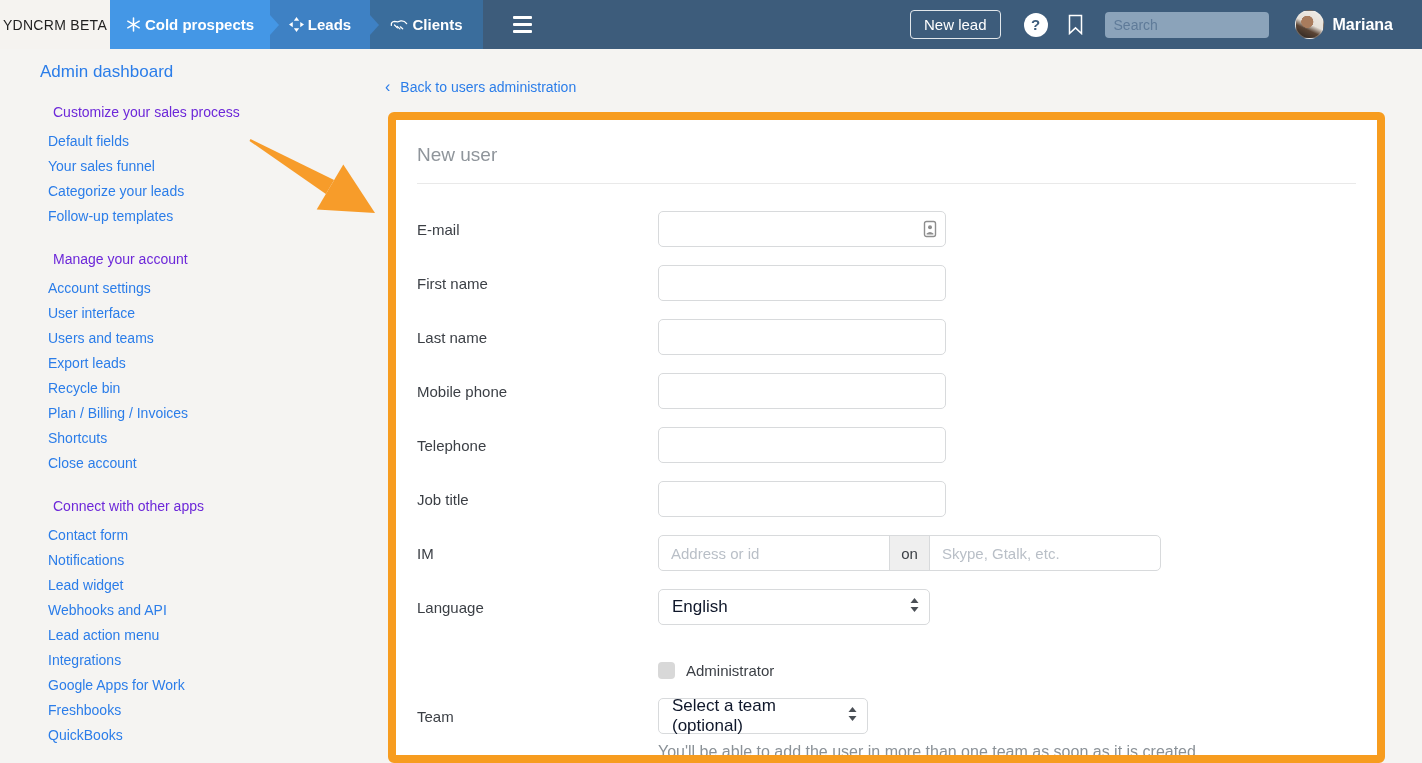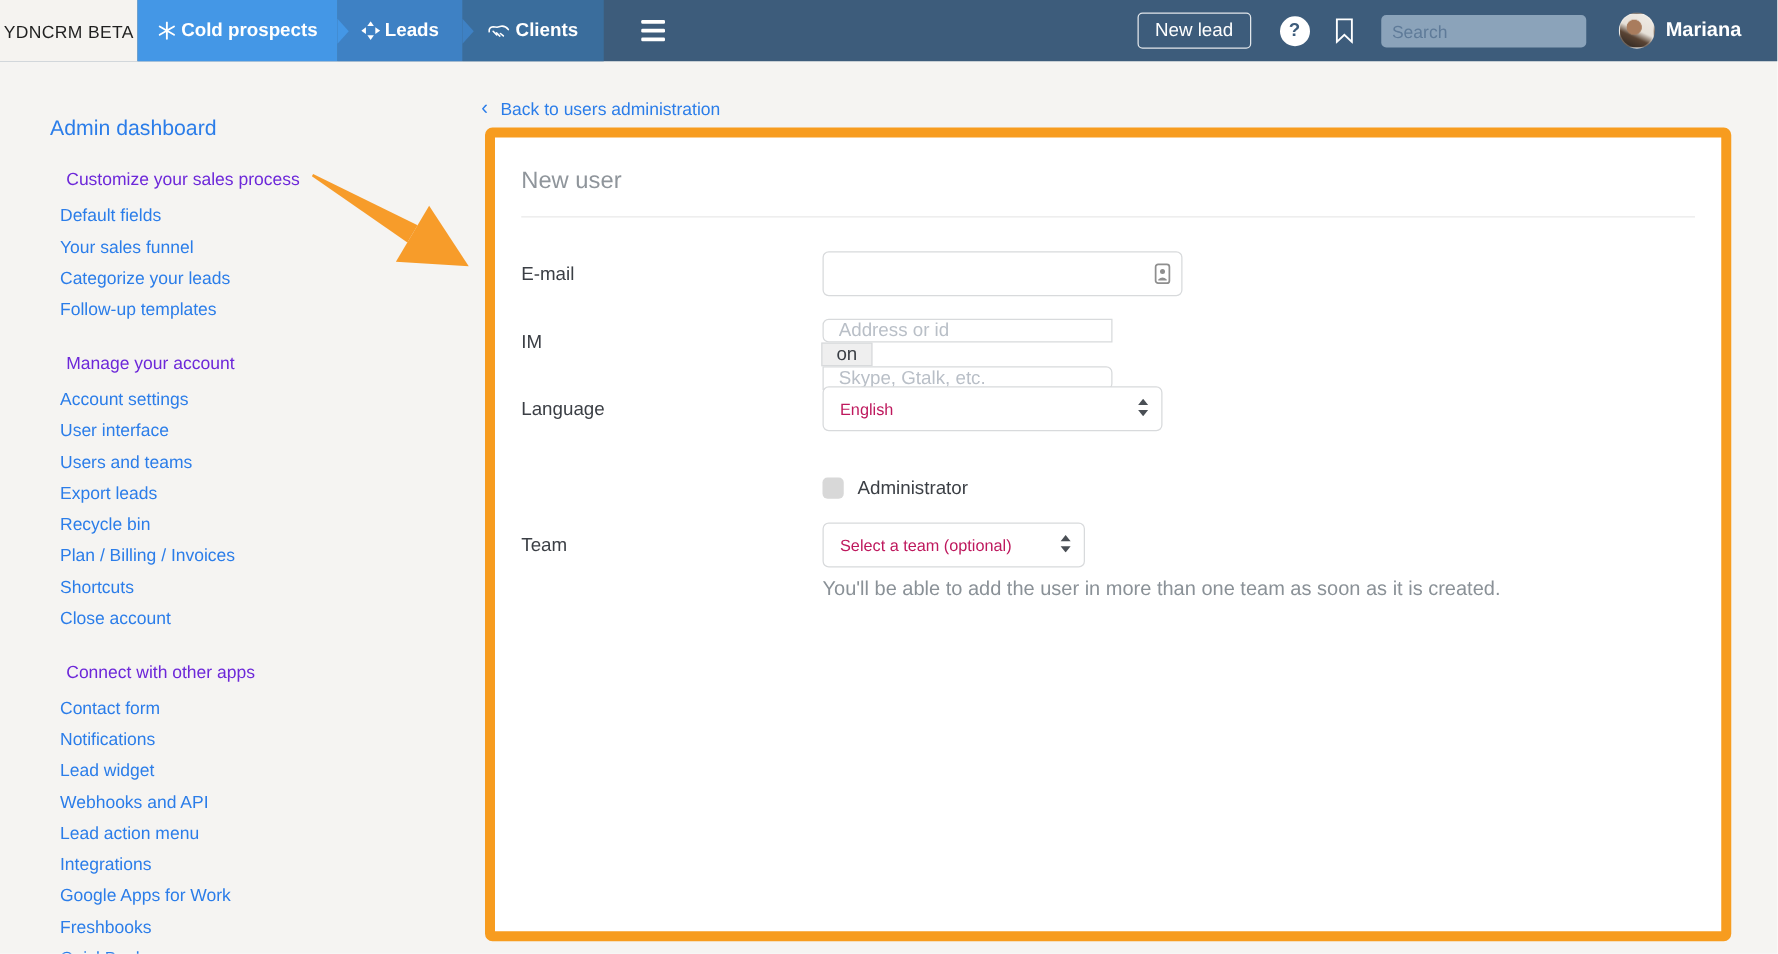--- a/index.html
+++ b/index.html
@@ -47,59 +47,59 @@
     font-family:"Liberation Sans", sans-serif; }
   .nav-search::placeholder { color:#5f7b99; opacity:1; }
   .avatar { margin-left:26px; width:29px; height:29px; border-radius:50%; cursor:pointer;
     background:
       radial-gradient(circle at 42% 40%, #a97c5d 0 26%, rgba(0,0,0,0) 28%),
       linear-gradient(205deg, #f0ece6 0%, #e6e0d8 48%, #5a4434 66%, #26211e 100%);
     border:1px solid rgba(255,255,255,.25); }
   .user-name { color:#fff; font-size:16px; font-weight:bold; margin-left:9px; cursor:pointer; }
 
   
-  .sidebar { position:absolute; left:0; top:64px; width:385px; bottom:0; }
+  .sidebar { position:absolute; left:0; top:33px; width:385px; bottom:0; }
   .dash-link { display:block; margin:29px 0 0 40px; font-size:17px; color:#2b7de9; }
   .sb-heading { margin:13px 0 0 53px; font-size:14px; color:#6d28d9; padding-top:9px; }
   .sb-links { margin:9px 0 5px 48px; }
   .sb-link { display:block; font-size:14px; color:#2b7de9; line-height:25px; }
 
   
   .main { position:absolute; left:370px; top:49px; right:0; bottom:0; }
   .back-link { position:absolute; left:15px; top:30px; display:flex; align-items:center;
     gap:10px; color:#2b7de9; font-size:14px; }
   .back-chevron { font-size:16px; line-height:14px; }
 
-  .form-card { position:absolute; left:18px; top:53px; width:997px; height:651px;
+  .form-card { position:absolute; left:18px; top:63px; width:997px; height:651px;
     background:#fff; border:8px solid #f79c1f; border-radius:6px; overflow:hidden;
     padding:0 21px; }
   .card-title { margin-top:24px; font-size:19px; color:#8f959b; }
   .card-divider { margin-top:17px; border:none; border-top:1px solid #e9e9e9; height:0; }
   .form-body { margin-top:27px; }
 
   .form-row { display:flex; align-items:center; margin-bottom:18px; min-height:36px; }
   .f-label { width:241px; font-size:15px; color:#3b3f45; }
   .f-input { width:288px; height:36px; border:1px solid #d8dadc; border-radius:5px;
     font-size:15px; padding:0 12px; color:#3b3f45; outline:none; background:#fff;
     font-family:"Liberation Sans", sans-serif; }
   .f-input::placeholder { color:#b9bfc7; opacity:1; }
   .email-wrap { position:relative; width:288px; }
   .email-wrap .f-input { width:100%; padding-right:32px; }
   .autofill-icon { position:absolute; right:9px; top:50%; transform:translateY(-50%); display:flex; }
 
-  .im-group { display:flex; align-items:stretch; height:36px;flex-direction:column; }
+  .im-group { display:flex; align-items:stretch; height:36px; }
   .im-input-a { width:232px; border-radius:5px 0 0 5px; }
   .im-addon { width:41px; background:#efefef; border:1px solid #d8dadc; margin:0 -1px;
     z-index:1; display:flex; align-items:center; justify-content:center;
     font-size:15px; color:#3b3f45; }
   .im-input-b { width:232px; border-radius:0 5px 5px 0; }
 
   .select { height:36px; border:1px solid #d8dadc; border-radius:5px; background:#fff;
     display:flex; align-items:center; justify-content:space-between; cursor:pointer;
-    padding:0 10px 0 13px; font-size:13px; color:#be185d; }
+    padding:0 10px 0 13px; font-size:17px; color:#0f172a; }
   .select-language { width:272px; }
   .select-team { width:210px; }
 
   .checkbox-row { display:flex; align-items:flex-end; margin:4px 0 19px 241px; min-height:36px; }
   .checkbox { width:17px; height:17px; background:#d8d8d8; border-radius:4px; cursor:pointer; }
   .checkbox-label { margin-left:11px; font-size:15px; color:#3b3f45; }
 
   .team-note { margin:9px 0 0 241px; font-size:16px; color:#8a9197; }
 
   .annotation-arrow { position:absolute; left:240px; top:128px; z-index:5; pointer-events:none; }
@@ -227,20 +227,42 @@
           <span class="autofill-icon">
             <svg width="14" height="18" viewBox="0 0 14 18">
               <rect x="1.5" y="1.5" width="11" height="15" rx="2" fill="#ffffff" stroke="#8e8e8e" stroke-width="1.4"></rect>
               <circle cx="7" cy="7.2" r="2" fill="#8e8e8e"></circle>
               <path d="M3.6 13.6 Q7 10.4 10.4 13.6 L10.4 14.4 L3.6 14.4 Z" fill="#8e8e8e"></path>
             </svg>
           </span>
         </span>
       </div>
 
+      <div>
+          <div class="form-row">
+            <label class="f-label">First name</label>
+            <input class="f-input" style="">
+          </div>
+          <div class="form-row">
+            <label class="f-label">Last name</label>
+            <input class="f-input" style="">
+          </div>
+          <div class="form-row">
+            <label class="f-label">Mobile phone</label>
+            <input class="f-input" style="">
+          </div>
+          <div class="form-row">
+            <label class="f-label">Telephone</label>
+            <input class="f-input" style="">
+          </div>
+          <div class="form-row">
+            <label class="f-label">Job title</label>
+            <input class="f-input" style="">
+          </div>
+        </div>
 
       <div class="form-row">
         <label class="f-label">IM</label>
         <div class="im-group">
           <input class="f-input im-input-a" placeholder="Address or id" style="">
           <span class="im-addon">on</span>
           <input class="f-input im-input-b" placeholder="Skype, Gtalk, etc." style="">
         </div>
       </div>
 

